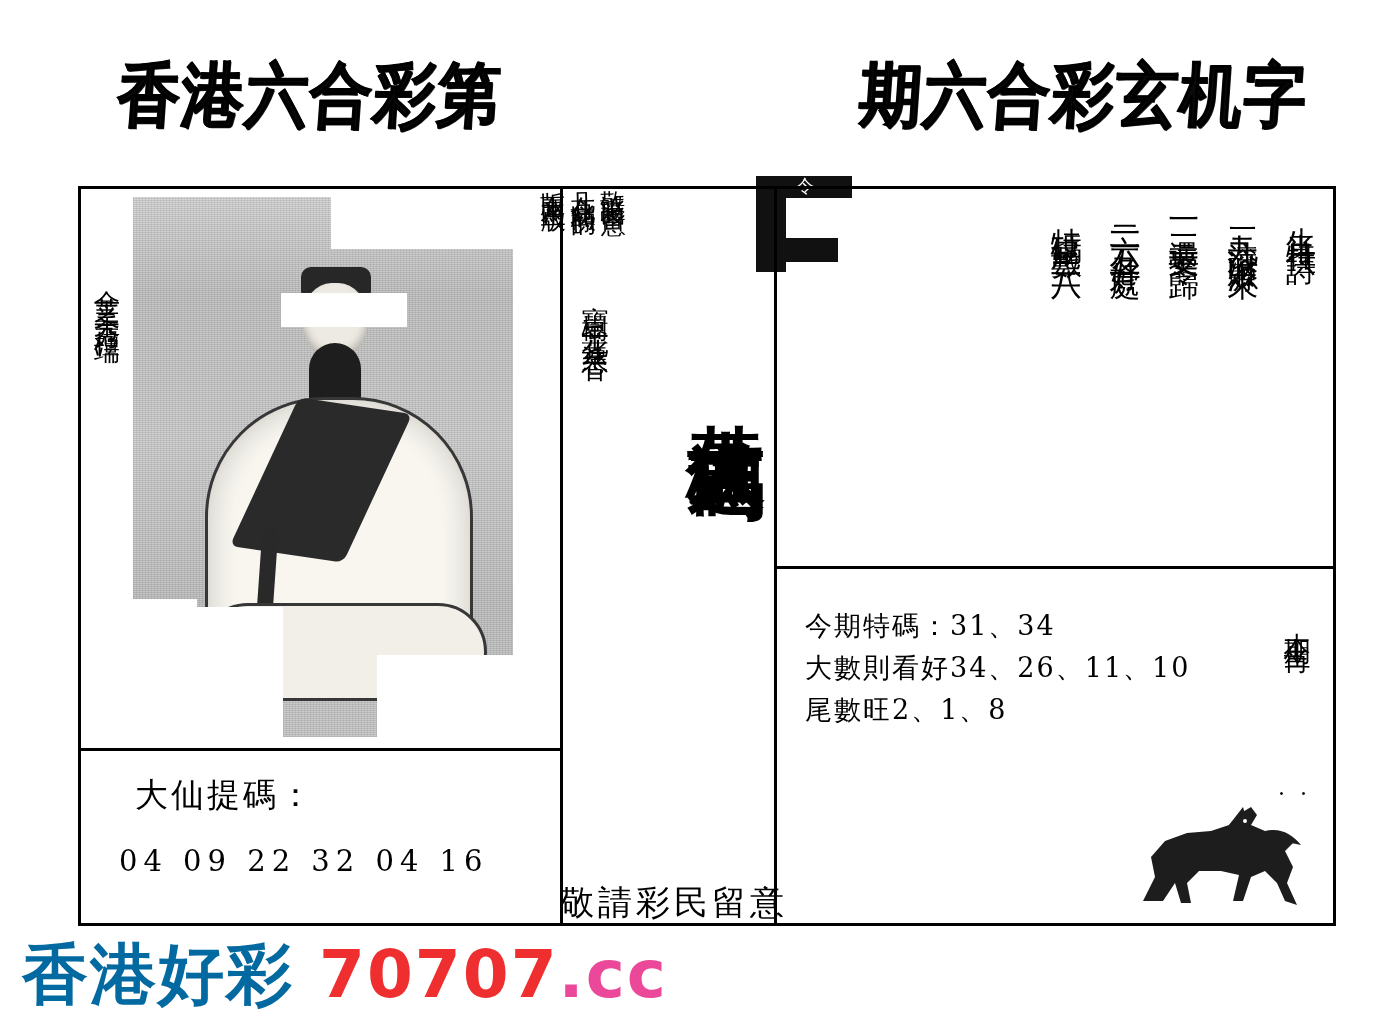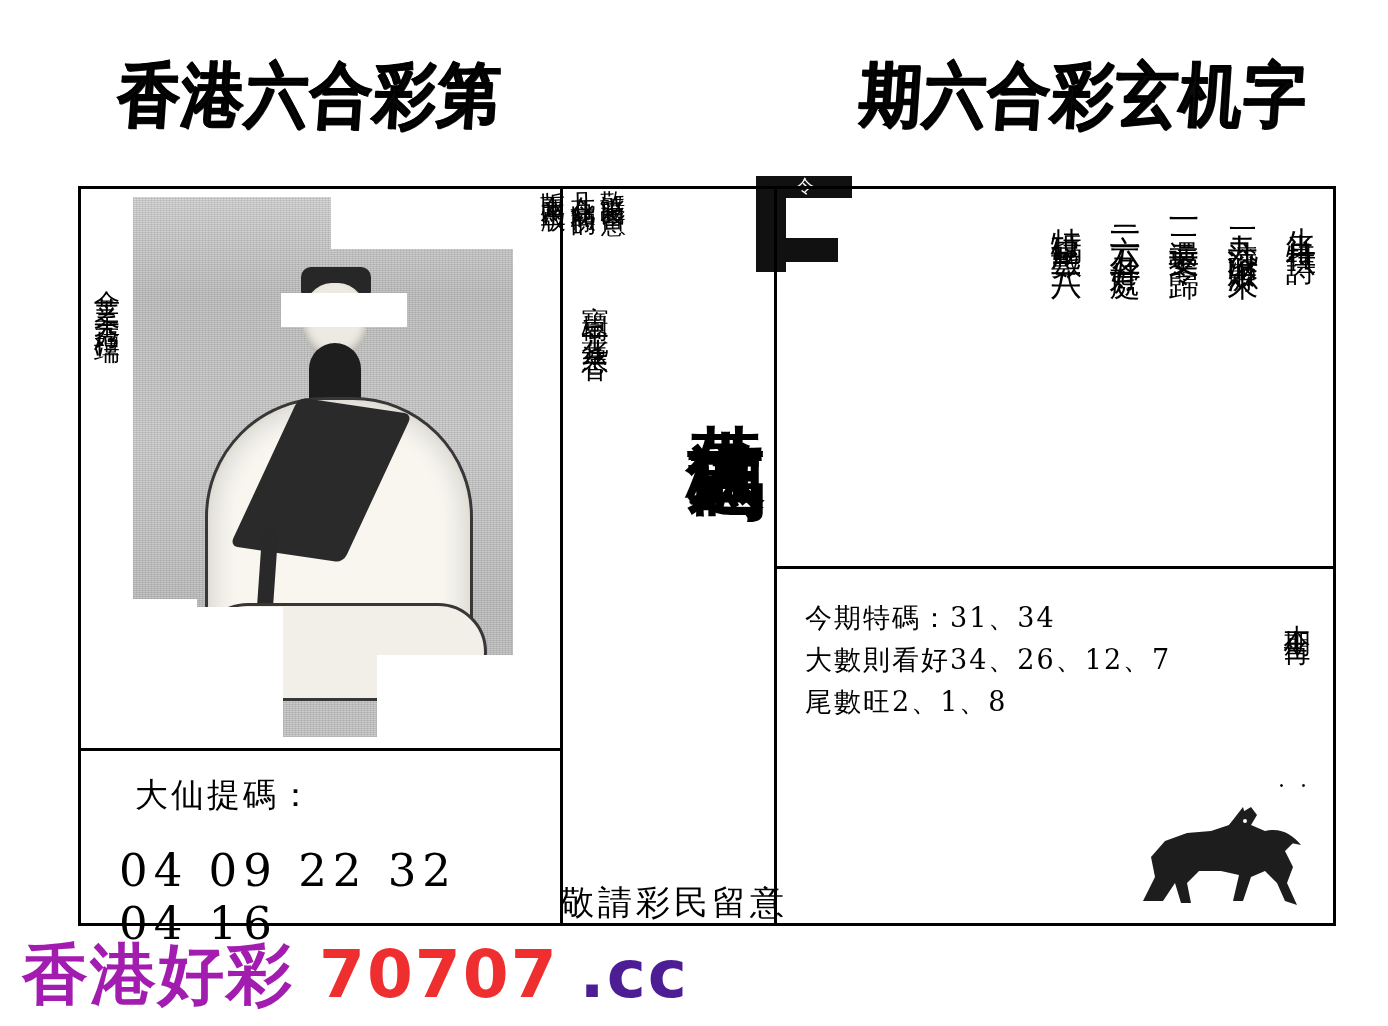--- a/index.html
+++ b/index.html
@@ -149,21 +149,21 @@
     box-sizing: border-box;
     border-radius: 18px;
   }
   .tips-title {
     font-size: 33px;
     letter-spacing: 3px;
     margin-bottom: 26px;
     padding-left: 24px;
   }
   .tips-numbers {
-    font-size: 45px;
+    font-size: 29px;
     letter-spacing: 6px;
     padding-left: 8px;
     font-family: "DejaVu Serif", "Liberation Serif", serif;
   }
 
   
   .vtext {
     writing-mode: vertical-rl;
     text-orientation: upright;
     letter-spacing: 8px;
@@ -197,20 +197,21 @@
     line-height: 1.02;
     font-family: "DejaVu Sans", "Liberation Sans", sans-serif;
   }
 
   
   .col-right {
     flex: 1;
     position: relative;
     display: flex;
     flex-direction: column;
+    gap: 8px;
   }
   .poem-block {
     height: 380px;
     border-bottom: 3px solid #000;
     box-sizing: border-box;
     display: flex;
     flex-direction: row-reverse;
     justify-content: flex-start;
     align-items: flex-start;
     padding: 14px 16px 0 0;
@@ -299,23 +300,23 @@
   .promo {
     position: absolute;
     left: 22px;
     top: 930px;
     font-family: "DejaVu Sans", "Liberation Sans", sans-serif;
     font-weight: bold;
     font-size: 66px;
     letter-spacing: 2px;
     white-space: nowrap;
   }
-  .promo .p-red { color: #a21caf; }
+  .promo .p-red { color: #0369a1; }
   .promo .p-num { color: #ef2f2f; }
-  .promo .p-cc  { color: #4c1d95; margin-left: 21px; }
+  .promo .p-cc  { color: #ec4899; }
 </style>
 </head>
 <body>
 
 <div class="masthead">
   <span class="mh-left">香港六合彩第</span>
   <span class="mh-right">期六合彩玄机字</span>
 </div>
 
 <div class="notice">
@@ -370,21 +371,21 @@
     <div class="poem-block">
       <div class="poem-col title vtext">生肖特供詩</div>
       <div class="poem-col vtext">三九滾滾財源來</div>
       <div class="poem-col vtext">一三還要零一歸</div>
       <div class="poem-col vtext">二六一五各好處</div>
       <div class="poem-col vtext">特碼尾數二三八</div>
     </div>
 
     <div class="forecast-block">
       <div class="forecast-line">今期特碼：31、34</div>
-      <div class="forecast-line">大數則看好34、26、12、7</div>
+      <div class="forecast-line">大數則看好34、26、11、10</div>
       <div class="forecast-line">尾數旺2、1、8</div>
 
       <div class="zodiac-label vtext">本期生肖</div>
       <div class="zodiac-dots">. .</div>
 
       <svg class="horse" viewBox="0 0 180 120">
         <path d="M18 104 L30 80 L26 60 L40 44 L62 36 L86 34 L104 28 L116 16 L126 10 L132 18 L126 28 L140 34
                  L156 44 L170 44 L160 54 L168 70 L162 86 L172 108 L160 104 L152 86 L140 74
                  L126 80 L118 104 L108 104 L114 78 L96 74 L74 74 L62 86 L66 106 L56 106 L50 86
                  L38 104 Z" fill="#1d1d1d"></path>

